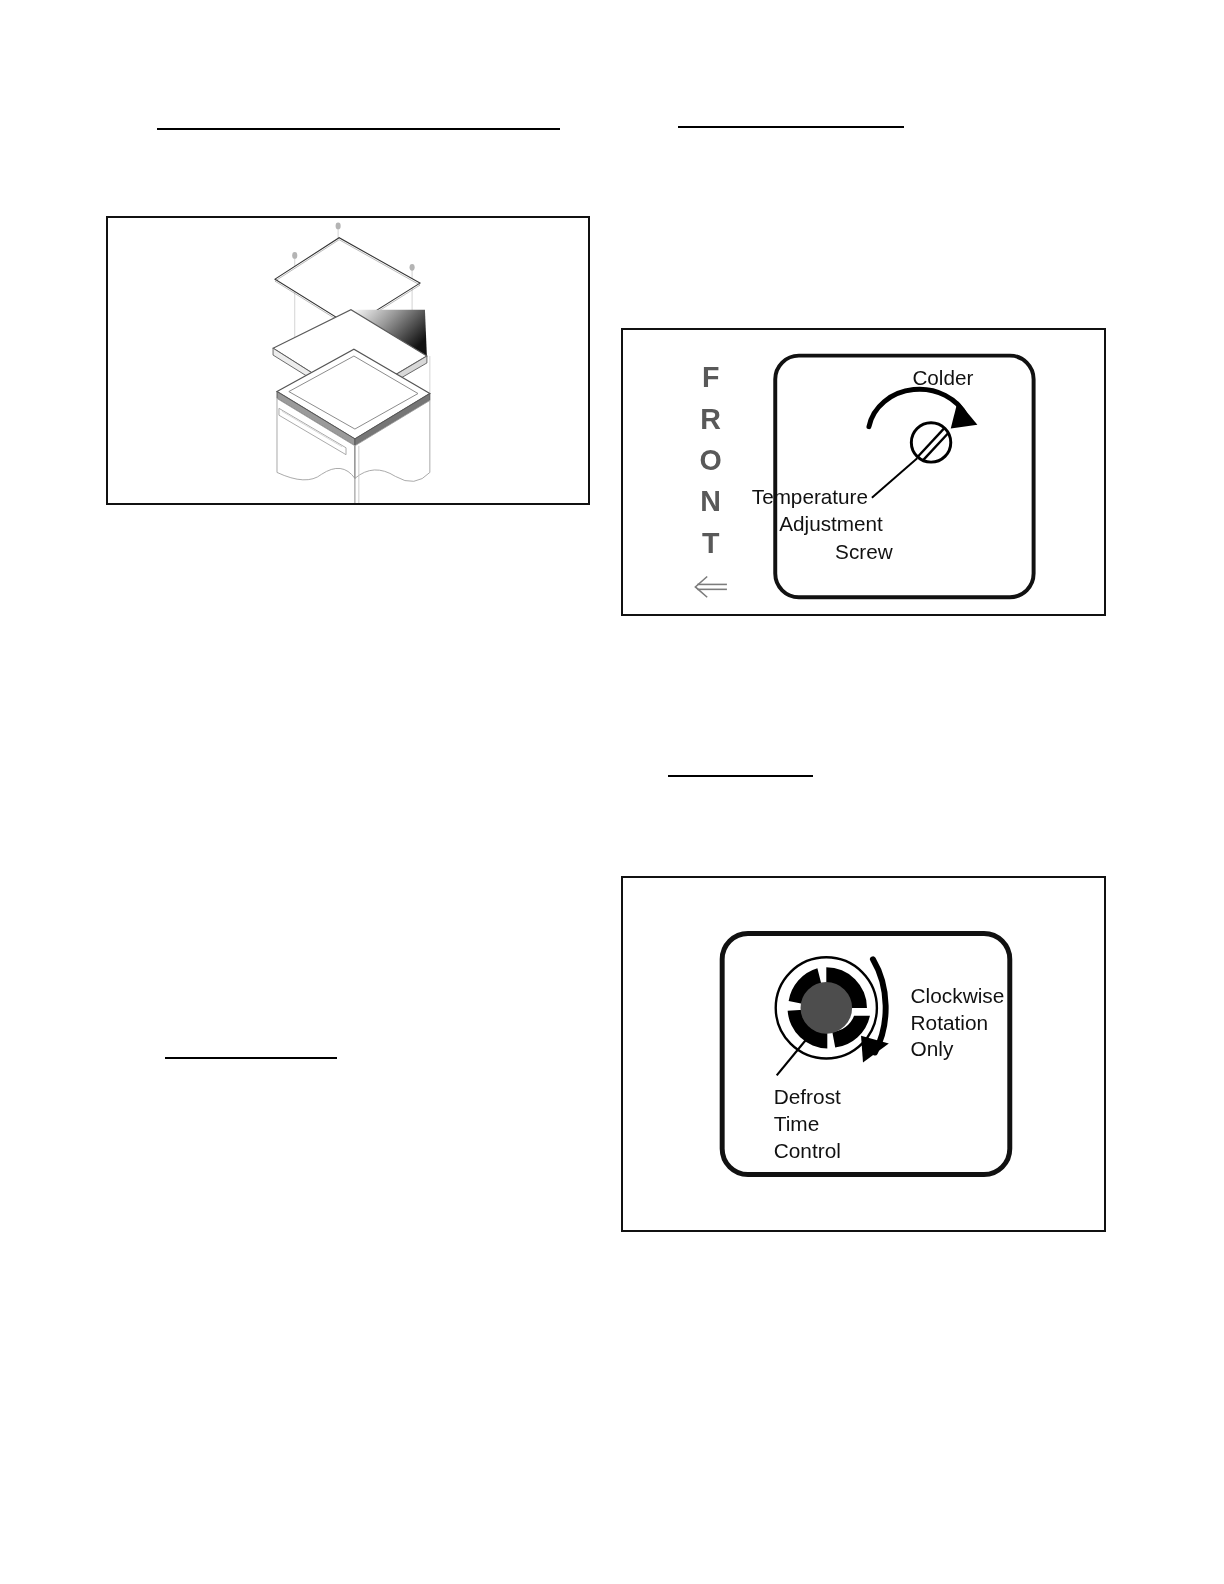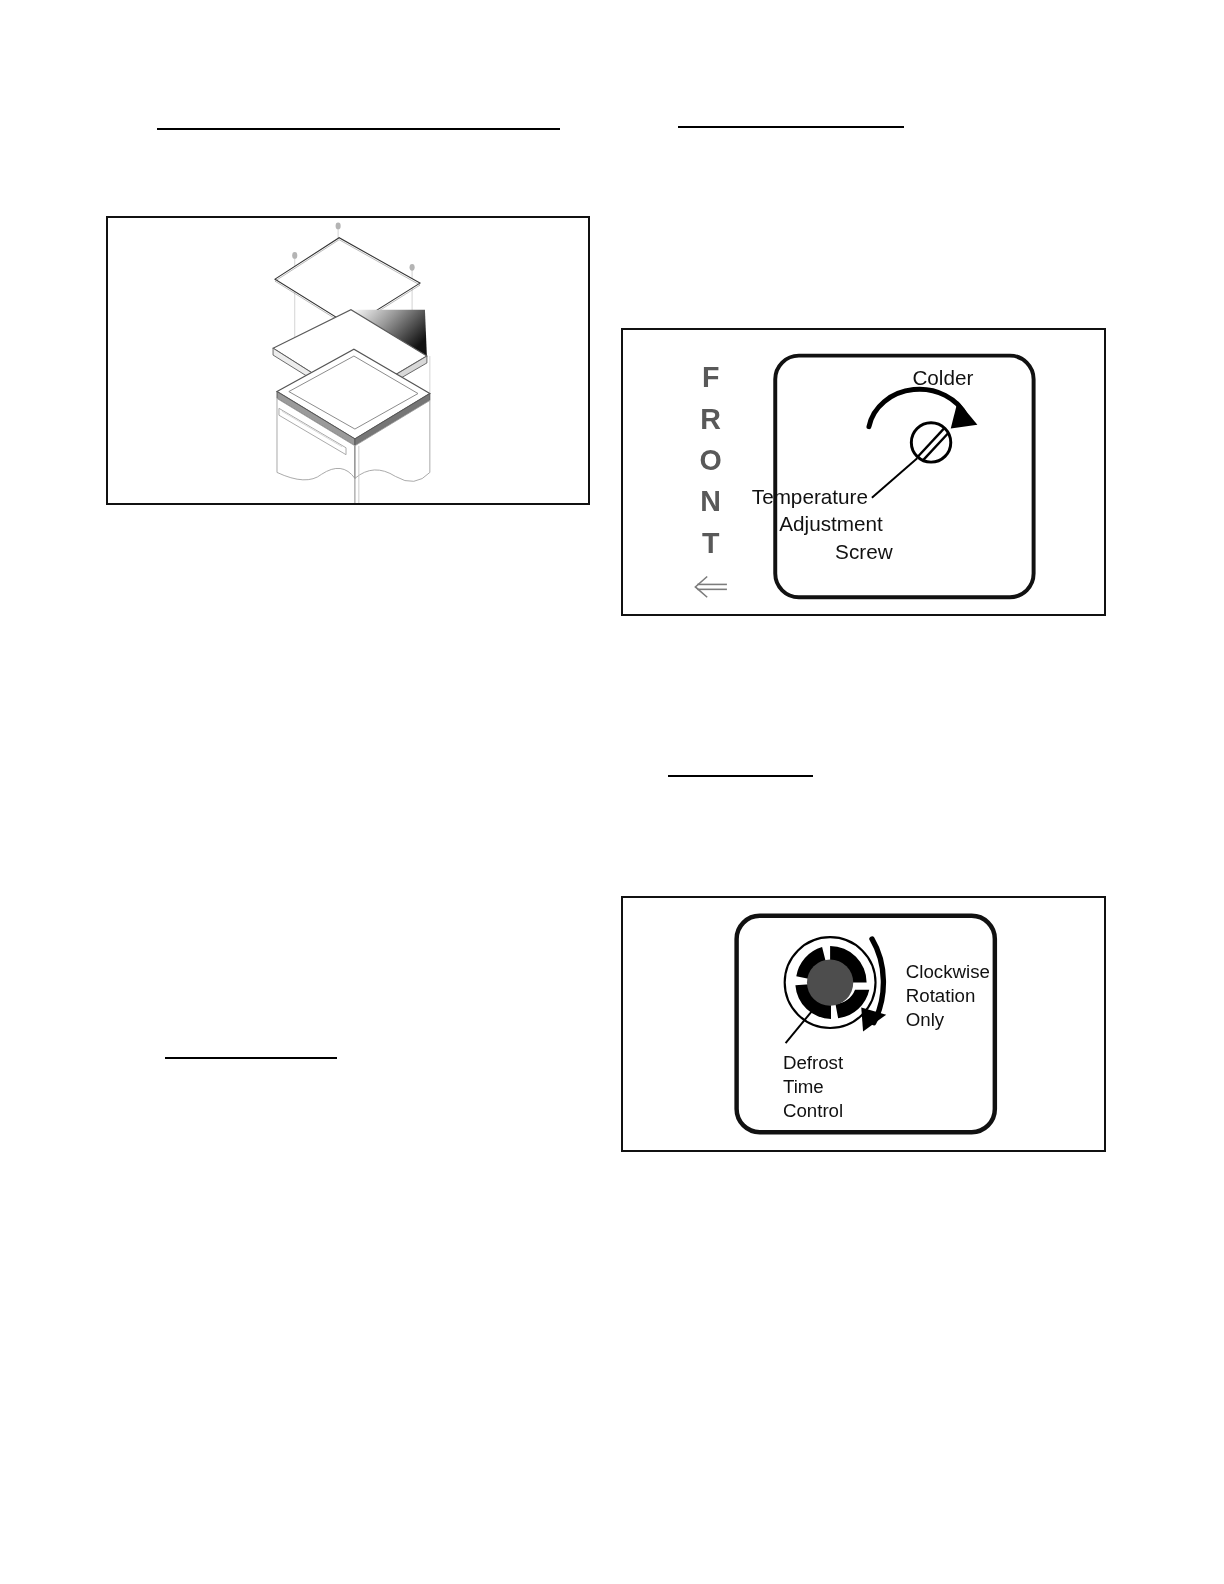--- a/index.html
+++ b/index.html
@@ -36,21 +36,21 @@
 
   
   .figbox {
     position: absolute;
     border: 2px solid #111111;
     background: #ffffff;
     box-sizing: border-box;
   }
   #fig-cabinet   { left: 106px; top: 216px;  width: 484px; height: 289px; }
   #fig-temp      { left: 621px; top: 328px;  width: 485px; height: 288px; }
-  #fig-defrost   { left: 621px; top: 896px;  width: 485px; height: 256px; }
+  #fig-defrost   { left: 621px; top: 876px;  width: 485px; height: 356px; }
 
   .figsvg { display: block; width: 100%; height: 100%; }
 
   
   .lbl {
     font-family: "Liberation Sans", sans-serif;
     font-size: 21px;
     fill: #111111;
   }
   .lbl-front {

